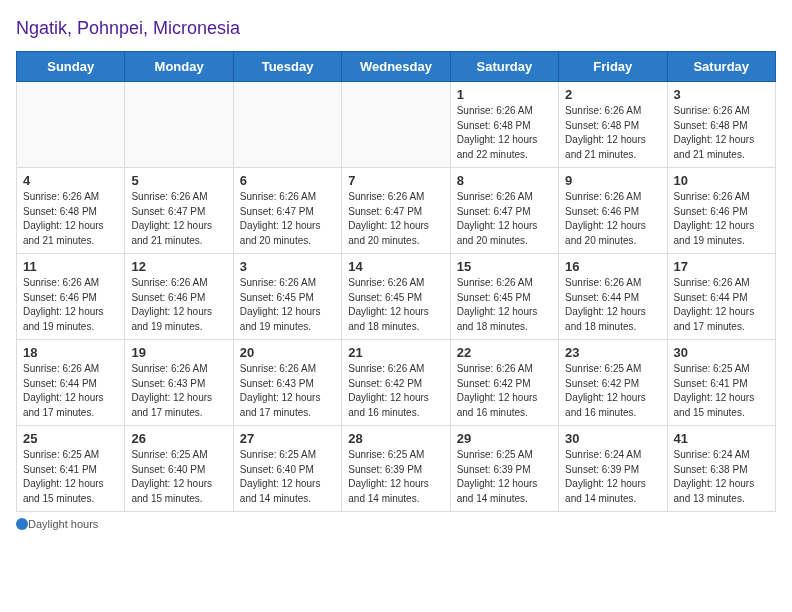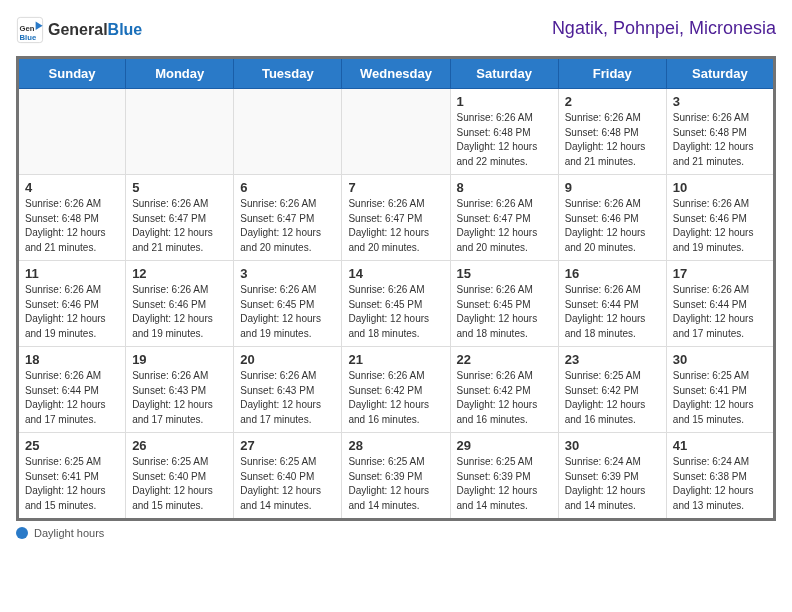--- a/index.html
+++ b/index.html
@@ -35,21 +35,21 @@
       line-height: 1.1;
     }
     .subtitle {
       font-size: 18px;
       color: #4c1d95;
       margin-top: 2px;
     }
     .calendar {
       width: 100%;
       border-collapse: collapse;
-      border: 3px solid #737373;
+      border: 1px solid #737373;
     }
     .calendar th {
       background-color: #2a7ac8;
       color: #fff;
       font-size: 13px;
       font-weight: bold;
       text-align: center;
       padding: 7px 4px;
       border: 1px solid #1a5ea8;
     }
@@ -76,47 +76,34 @@
       font-size: 10px;
       color: #333;
       line-height: 1.45;
     }
     .footer-note {
       margin-top: 6px;
       font-size: 11px;
       color: #555;
       display: flex;
       align-items: center;
-      gap: 6px;
+      gap: 0;
     }
     .footer-dot {
       width: 12px;
       height: 12px;
       background: #2a7ac8;
       border-radius: 50%;
       display: inline-block;
     }
   </style>
 </head>
 <body>
 
 <div class="header-area">
-  <div class="logo">
-    <svg class="logo-icon" viewBox="0 0 40 40">
-      <rect x="2" y="2" width="36" height="36" rx="4" fill="#fff" stroke="#ccc" stroke-width="1"></rect>
-      <text x="5" y="22" font-size="11" font-weight="bold" fill="#333">Gen</text>
-      <text x="5" y="34" font-size="11" font-weight="bold" fill="#1a6fba">Blue</text>
-      <polygon points="28,8 38,14 28,20" fill="#2a7ac8"></polygon>
-    </svg>
-    <div>
-      <div style="font-size:16px;font-weight:bold;line-height:1.1;">
-        <span style="color:#333;">General</span><span style="color:#1a6fba;">Blue</span>
-      </div>
-    </div>
-  </div>
   <div class="title-area">
     <div class="subtitle">Ngatik, Pohnpei, Micronesia</div>
   </div>
 </div>
 
 <table class="calendar">
   <thead>
     <tr>
     <th>Sunday</th>
         <th>Monday</th>

